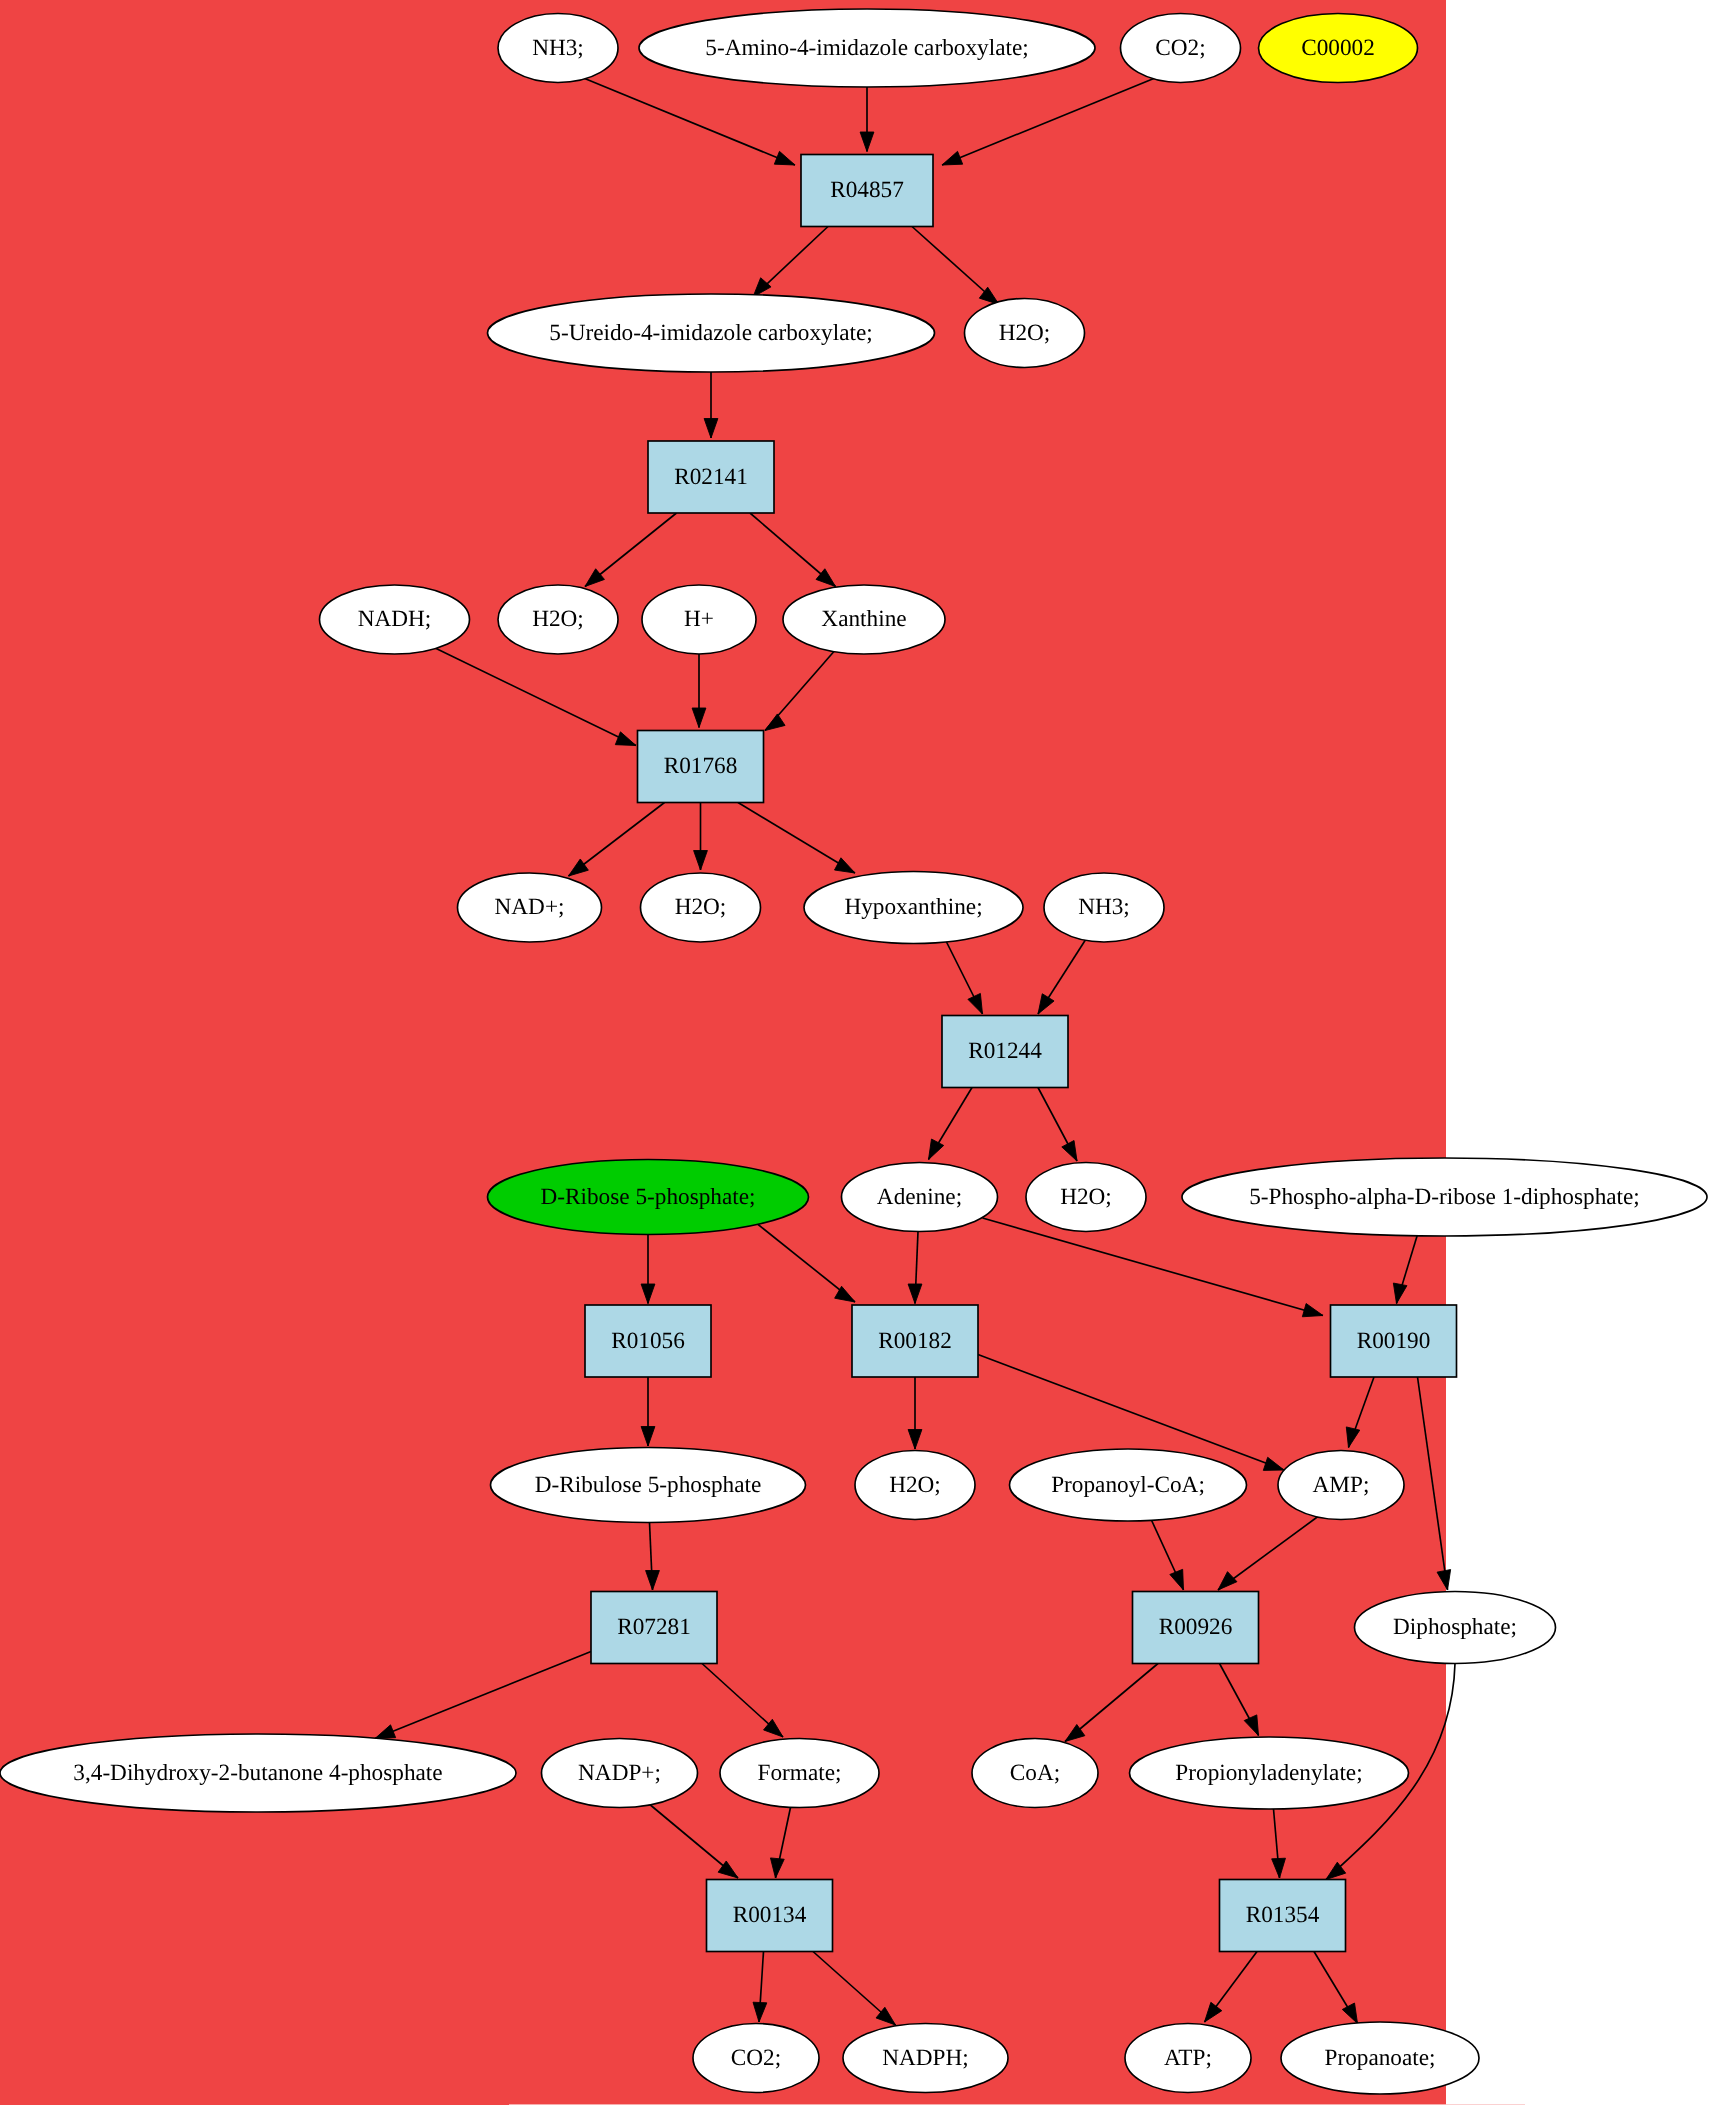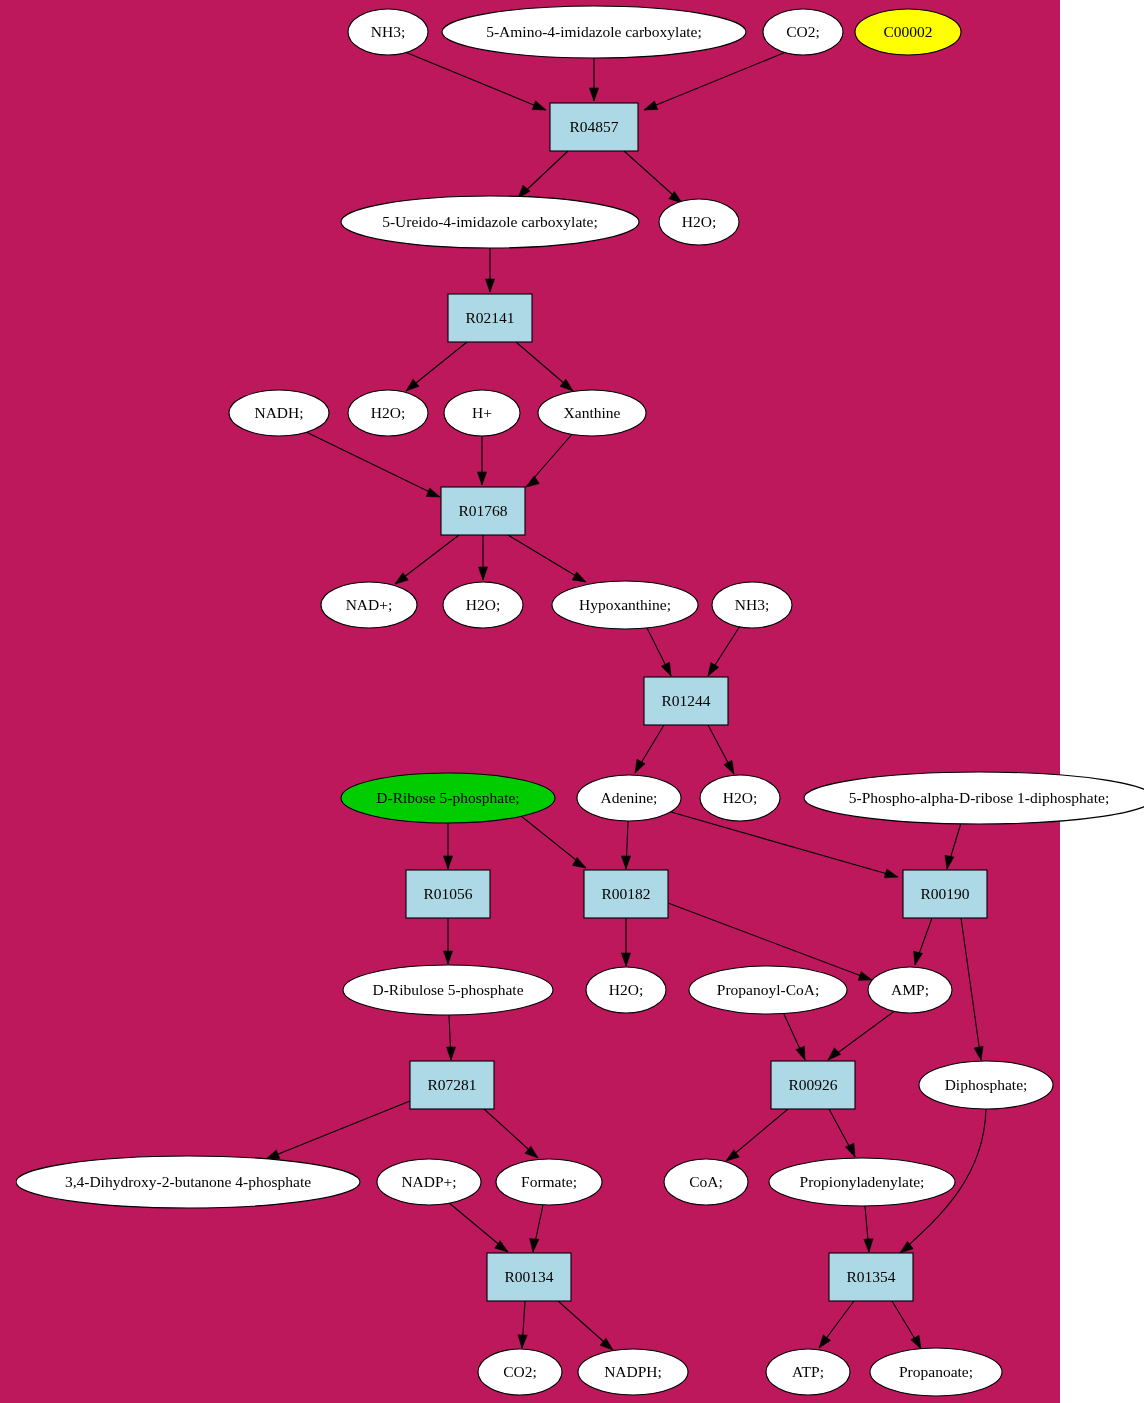--- a/index.html
+++ b/index.html
@@ -2,25 +2,24 @@
 <html><head>
 <meta charset="utf-8">
 <style>
   html, body {
     margin: 0;
     padding: 0;
     background: #ffffff;
   }
   #graph-canvas {
     position: relative;
-    width: 1044px;
+    width: 964px;
     height: 1403px;
-    background: #be185d;
+    background: #ef4444;
     font-family: "Liberation Serif", "DejaVu Serif", serif;
-    padding-left: 16px;
   }
   svg.graph-svg {
     display: block;
     width: 1144px;
     height: 1403px;
   }
   .node-shape {
     stroke: #000000;
     stroke-width: 1.1px;
   }

